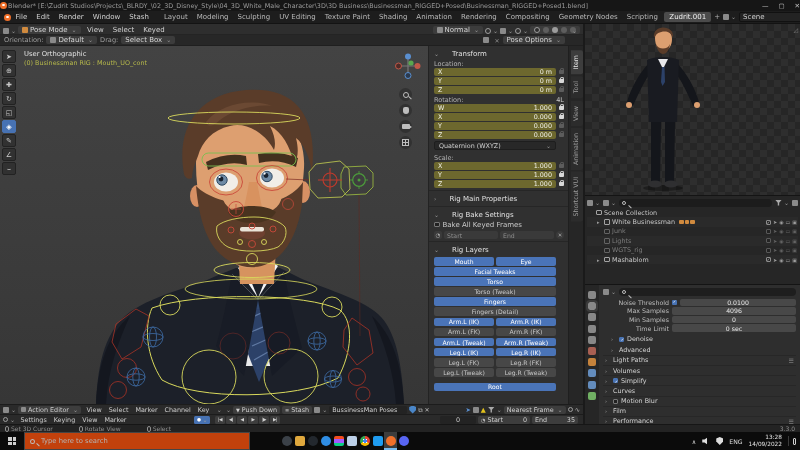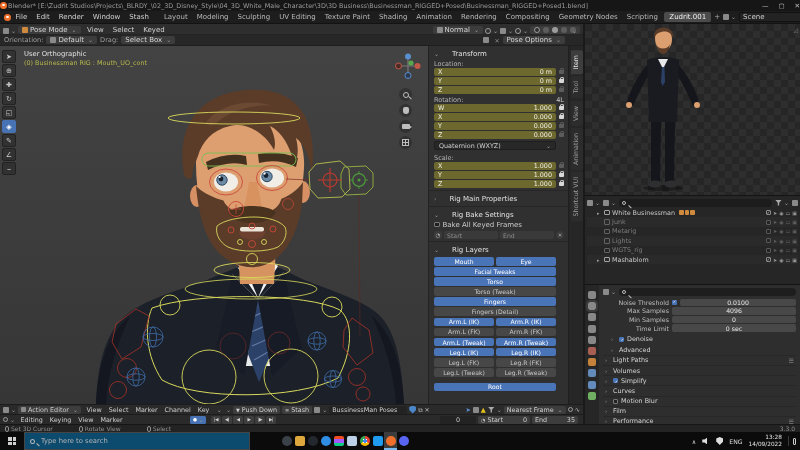--- a/index.html
+++ b/index.html
@@ -155,21 +155,21 @@
   .prop-panel.chk .pp-check::after{content:"✓";color:#fff;font-size:4px;position:absolute;left:0.7px;top:-0.5px;}
   .prop-panel.unchk .pp-check{display:inline-block;}
   .pp-menu{display:none;margin-left:auto;color:#9a9a9a;font-size:6px;margin-right:2px;}
   .pp-menu.show{display:inline;}
 
   
   .taskbar{left:0;top:432px;width:800px;height:18px;background:#0b0b0b;display:flex;align-items:center;}
   .startbtn{width:24px;height:18px;display:flex;align-items:center;justify-content:center;}
   .winlogo{width:8px;height:8px;display:grid;grid-template-columns:1fr 1fr;gap:1px;}
   .winlogo i{background:#cfcfcf;}
-  .tb-search{width:226px;height:18px;background:#0c4a6e;border:1px solid #454545;display:flex;align-items:center;gap:4px;padding:0 5px;}
+  .tb-search{width:226px;height:18px;background:#c2410c;border:1px solid #454545;display:flex;align-items:center;gap:4px;padding:0 5px;}
   .tb-search input{background:transparent;border:none;outline:none;color:#c9c9c9;font-size:6.8px;width:100%;font-family:"DejaVu Sans",sans-serif;}
   .tb-search input::placeholder{color:#b5b5b5;}
   .tb-apps{display:flex;margin-left:30px;height:18px;}
   .tb-app{width:13px;height:18px;display:flex;align-items:center;justify-content:center;}
   .tb-app.active{background:#3d3d3d;box-shadow:inset 0 -2px 0 #76b9ed;}
   .tb-ic{width:10px;height:10px;border-radius:2px;}
   .tb-ic.round{border-radius:50%;}
   .tray{margin-left:auto;display:flex;align-items:center;gap:6px;padding-right:4px;color:#dedede;}
   .tray-exp{font-size:6px;color:#dedede;}
   .spk{width:8px;height:8px;background:#dedede;clip-path:polygon(0 32%,28% 32%,60% 8%,60% 92%,28% 68%,0 68%);}
@@ -647,21 +647,21 @@
           </span>
         <span class="icbtn" style="color:#bdbdbd;">∿</span>
       </div>
 
       <div class="tline abs">
         <span class="icbtn dd">
             <span class="sph ring" style="width:5px;height:5px;"></span>
           </span>
         <span class="row">
 
-        <span class="m-it">Editing</span>
+        <span class="m-it">Settings</span>
             <span class="m-it">Keying</span>
             <span class="m-it">View</span>
             <span class="m-it">Marker</span>
           </span>
         <span style="width:60px;"></span>
         <span class="pb-btn rec dd" style="width:16px;">●</span>
         <span class="row" style="gap:1px;margin-left:3px;">
 
         <span class="pb-btn">|◀</span>
             <span class="pb-btn">◀|</span>
@@ -722,20 +722,28 @@
             </span>
           <span class="icbtn dd">
               <span class="funnel"></span>
             </span>
           <span class="icbtn">
               <span class="mini-ic"></span>
             </span>
         </div>
         <div>
 
+        <div class="ol-row">
+              <span class="ol-arrow">▸</span>
+              <span class="ol-icon"></span>
+              <span class="ol-label">Scene Collection</span>
+
+              <span class="ol-sp"></span>
+
+            </div>
             <div class="ol-row d1 exp tags tog chk">
               <span class="ol-arrow">▸</span>
               <span class="ol-icon"></span>
               <span class="ol-label">White Businessman</span>
               <span class="ol-tags">
                 <i></i>
                 <i></i>
                 <i></i>
               </span>
               <span class="ol-sp"></span>
@@ -744,34 +752,20 @@
                 <span>➤</span>
                 <span>◉</span>
                 <span>▭</span>
                 <span>▣</span>
               </span>
             </div>
             <div class="ol-row dim d1 tog">
               <span class="ol-arrow">▸</span>
               <span class="ol-icon"></span>
               <span class="ol-label">Junk</span>
-
-              <span class="ol-sp"></span>
-              <span class="ol-togs">
-                <span class="ol-ck"></span>
-                <span>➤</span>
-                <span>◉</span>
-                <span>▭</span>
-                <span>▣</span>
-              </span>
-            </div>
-            <div class="ol-row dim d1 tog">
-              <span class="ol-arrow">▸</span>
-              <span class="ol-icon"></span>
-              <span class="ol-label">Metarig</span>
 
               <span class="ol-sp"></span>
               <span class="ol-togs">
                 <span class="ol-ck"></span>
                 <span>➤</span>
                 <span>◉</span>
                 <span>▭</span>
                 <span>▣</span>
               </span>
             </div>

